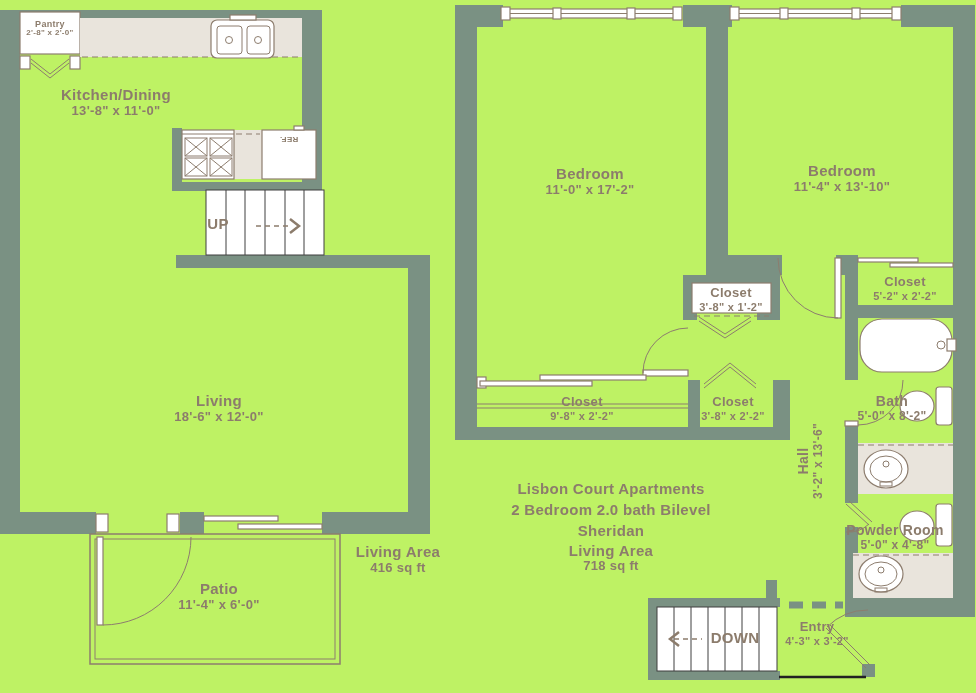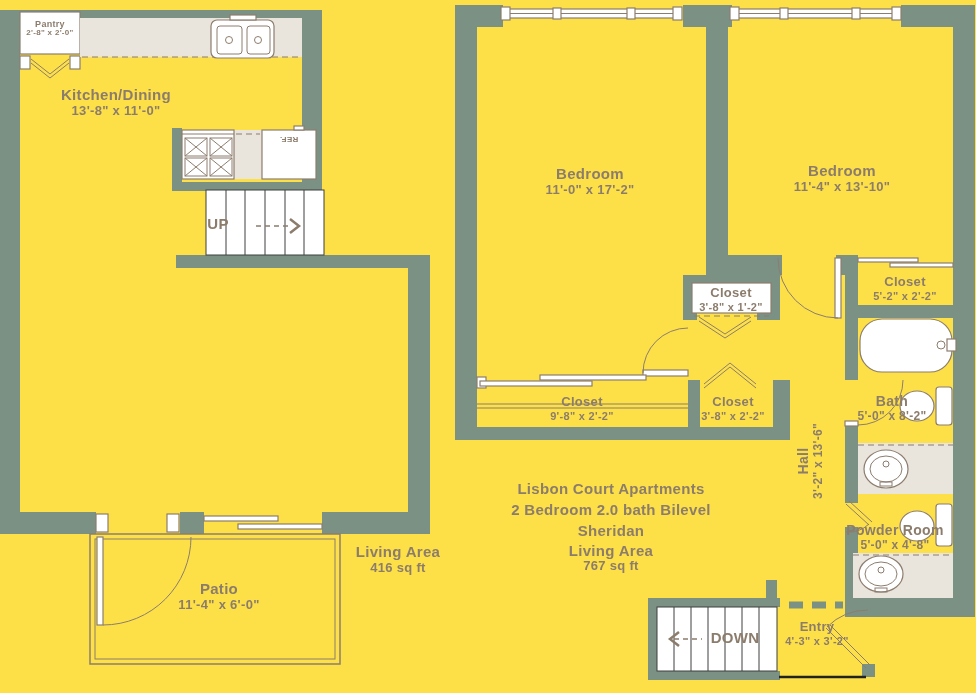--- a/index.html
+++ b/index.html
@@ -1,19 +1,19 @@
 <!DOCTYPE html>
 <html style="--wall: #7A9183; --line: #8D7D6E; --counter: #E9E4DC; --text: #8C7C6C; --stairs: #3F3F3F;"><head>
 <meta charset="utf-8">
 <style>
   :root{
     --wall:#7A9183; --line:#8D7D6E; --counter:#E9E4DC; --text:#8C7C6C; --stairs:#3F3F3F;
   }
   html,body{margin:0;padding:0;background:#fff;}
-  #plan{position:relative;width:976px;height:693px;background:#fde047;overflow:hidden;
+  #plan{position:relative;width:976px;height:693px;background:#bef264;overflow:hidden;
         font-family:"Liberation Sans", sans-serif;}
   #plan svg{position:absolute;left:0;top:0;}
   .w{fill:var(--wall);}
   .ln{fill:none;stroke:var(--line);stroke-width:1.5;}
   .ln1{fill:none;stroke:var(--line);stroke-width:1;}
   .wf{fill:#fff;stroke:var(--line);stroke-width:1.2;}
   .cf{fill:var(--counter);}
   .dsh{stroke-dasharray:6 4;}
   .st{fill:#fff;stroke:var(--stairs);stroke-width:1;}
   .stl{stroke:var(--stairs);stroke-width:1;}
@@ -267,20 +267,24 @@
   </div>
 
   <div class="lbl flip" style="left:289px;top:139px">
     <div class="t8">REF.</div>
   </div>
 
   <div class="lbl" style="left:218px;top:216px">
     <div class="t15">UP</div>
   </div>
 
+  <div class="lbl" style="left:219px;top:393px">
+    <div class="t15">Living</div>
+    <div class="t13">18'-6" x 12'-0"</div>
+  </div>
 
   <div class="lbl" style="left:219px;top:581px">
     <div class="t15">Patio</div>
     <div class="t13">11'-4" x 6'-0"</div>
   </div>
 
   <div class="lbl" style="left:398px;top:544px">
     <div class="t15">Living Area</div>
     <div class="t13">416 sq ft</div>
   </div>
@@ -345,16 +349,16 @@
   <div class="lbl" style="left:611px;top:502px">
     <div class="t15">2 Bedroom 2.0 bath Bilevel</div>
   </div>
   <div class="lbl" style="left:611px;top:523px">
     <div class="t15">Sheridan</div>
   </div>
   <div class="lbl" style="left:611px;top:543px">
     <div class="t15">Living Area</div>
   </div>
   <div class="lbl" style="left:611px;top:559px">
-    <div class="t13">767 sq ft</div>
+    <div class="t13">718 sq ft</div>
   </div>
 
 </div>
 
 </body></html>

